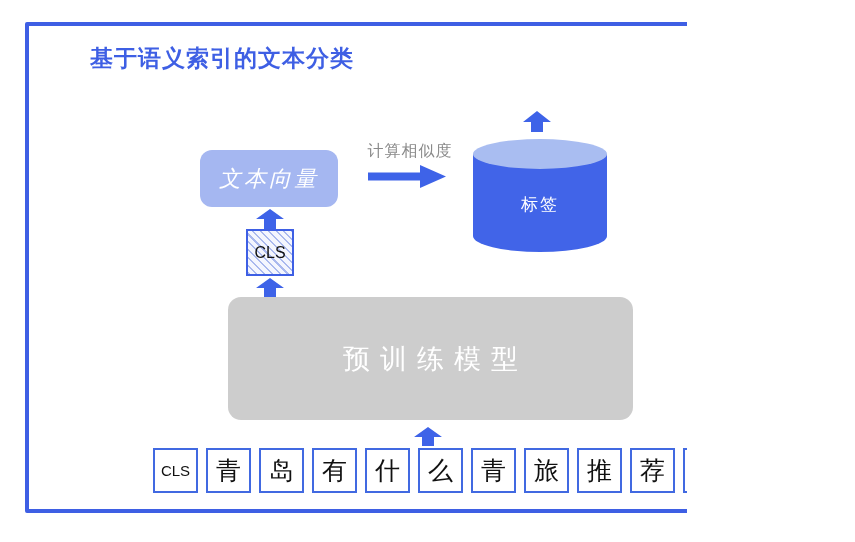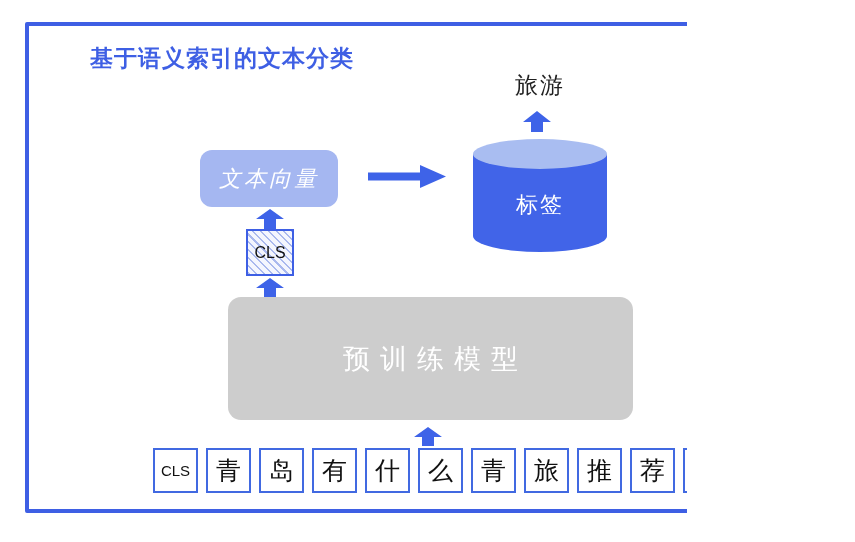--- a/index.html
+++ b/index.html
@@ -16,58 +16,58 @@
   html,body{background:#fff;}
   body{font-family:"Liberation Sans","DejaVu Sans",sans-serif;}
   .canvas{position:relative;width:687px;height:542px;background:#fff;overflow:hidden;}
   .frame{position:absolute;left:25px;top:22px;width:793px;height:491px;border:4px solid var(--accent-blue);border-radius:2px;}
   .title{position:absolute;left:90px;top:43px;font-size:23px;font-weight:bold;color:var(--accent-blue);letter-spacing:1px;}
   .travel{position:absolute;left:495px;top:70px;width:90px;text-align:center;font-size:23px;color:var(--text-dark);letter-spacing:2px;}
   .arrow{position:absolute;color:var(--arrow-blue);}
   .arrow svg{display:block;}
   .cylinder{position:absolute;left:473px;top:139px;width:134px;height:113px;}
   .cylinder svg{position:absolute;left:0;top:0;}
-  .cylinder-label{position:absolute;left:0;top:26px;width:134px;height:80px;display:flex;flex-direction:column;align-items:center;justify-content:center;color:#fff;font-size:22px;font-weight:500;line-height:1.35;letter-spacing:2px;gap:23px;}
+  .cylinder-label{position:absolute;left:0;top:26px;width:134px;height:80px;display:flex;flex-direction:column;align-items:center;justify-content:center;color:#fff;font-size:17px;font-weight:500;line-height:1.35;letter-spacing:2px;gap:23px;}
   .text-vector{position:absolute;left:200px;top:150px;width:138px;height:57px;background:var(--vector-box);border-radius:12px;display:flex;align-items:center;justify-content:center;color:#fff;font-size:22px;letter-spacing:3px;font-style:italic;}
   .sim-label{position:absolute;left:355px;top:141px;width:110px;text-align:center;font-size:16px;color:var(--muted-text);letter-spacing:1px;}
   .cls-box{position:absolute;left:246px;top:229px;width:48px;height:47px;border:2px solid var(--accent-blue);background:repeating-linear-gradient(45deg,#aab9ee 0,#aab9ee 1.5px,#f4f6fe 1.5px,#f4f6fe 5.5px);display:flex;align-items:center;justify-content:center;font-size:16px;color:#111;}
   .model-box{position:absolute;left:228px;top:297px;width:405px;height:123px;background:var(--model-box);border-radius:13px;display:flex;align-items:center;justify-content:center;color:#fff;font-size:27px;letter-spacing:10px;text-indent:10px;}
   .token-row{position:absolute;left:153px;top:448px;display:flex;gap:8px;}
   .token{width:45px;height:45px;border:2px solid #4169E1;background:#fff;display:flex;align-items:center;justify-content:center;font-size:25px;color:#111;}
   .token-cls{font-size:15px;letter-spacing:0;}
 </style>
 </head>
 <body>
 
 <div class="canvas">
 
   <div class="frame"></div>
 
   <div class="title">基于语义索引的文本分类</div>
 
-  <div class="travel">旅游</div>
 
   <div class="arrow" style="left:523px;top:111px;">
     <svg width="28" height="21" viewBox="0 0 28 21">
         <path d="M14 0 L28 11 H20 V21 H8 V11 H0 Z" fill="currentColor"></path>
       </svg>
   </div>
 
   <div class="cylinder">
     <svg width="134" height="113" viewBox="0 0 134 113">
       <path d="M0 15 V97 A67 16 0 0 0 134 97 V15 Z" fill="var(--cylinder-body)"></path>
       <ellipse cx="67" cy="15" rx="67" ry="15" fill="var(--cylinder-top)"></ellipse>
     </svg>
     <div class="cylinder-label">
       <span>标签</span>
     </div>
   </div>
 
   <div class="text-vector">文本向量</div>
 
+  <div class="sim-label">计算相似度</div>
   <div class="arrow" style="left:368px;top:165px;">
     <svg width="78" height="23" viewBox="0 0 78 23">
         <path d="M0 7.5 H52 V0 L78 11.5 L52 23 V15.5 H0 Z" fill="currentColor"></path>
       </svg>
   </div>
 
   <div class="arrow" style="left:256px;top:209px;">
     <svg width="28" height="20" viewBox="0 0 28 20">
         <path d="M14 0 L28 10 H20 V20 H8 V10 H0 Z" fill="currentColor"></path>
       </svg>

